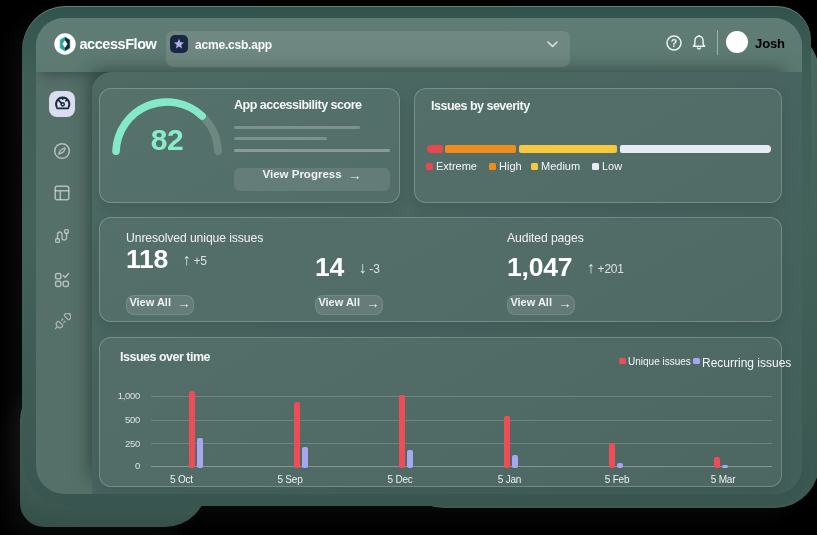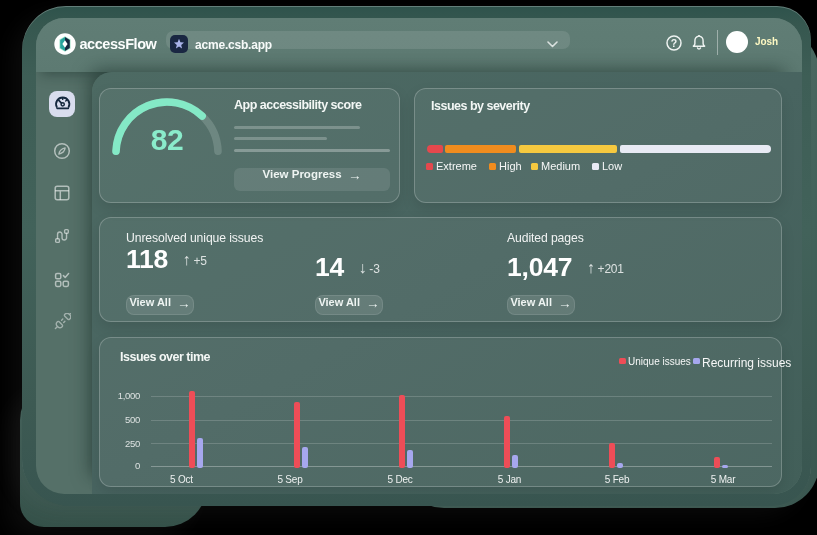--- a/index.html
+++ b/index.html
@@ -71,42 +71,42 @@
     <div class="content"></div>
 
     <svg class="abs" style="left:17.8px; top:15.3px;" width="22" height="22" viewBox="0 0 22 22">
       <circle cx="11" cy="11" r="10.7" fill="#ffffff"></circle>
       <polygon points="11,3.2 5.4,6.6 5.4,15.4 11,18.8 16.6,15.4 16.6,6.6" fill="#a9e6d0"></polygon>
       <polygon points="11,4 6.2,6.9 6.2,15.1 11,18" fill="#27a39c"></polygon>
       <polygon points="11,4 15.8,6.9 15.8,15.1 11,18" fill="#15293f"></polygon>
       <polygon points="11,7.3 8.4,11 11,14.7 13.6,11" fill="#ffffff"></polygon>
     </svg>
     <div class="abs" style="left:43.5px; top:18px; color:#fcfefd; font-size:14.5px; font-weight:700; letter-spacing:-0.45px;">accessFlow</div>
-    <div class="abs" style="left:130px; top:13px; width:404px; height:18px; border-radius:7px; background:rgba(255,255,255,0.10);">
+    <div class="abs" style="left:130px; top:13px; width:404px; height:36px; border-radius:7px; background:rgba(255,255,255,0.10);">
       <div class="abs" style="left:4px; top:4px; width:18px; height:18px; border-radius:5px; background:#1a2742;">
         <svg width="18" height="18" viewBox="0 0 18 18">
           <path d="M9 3.8 L10.4 7.2 L14.0 7.5 L11.2 9.9 L12.1 13.4 L9 11.5 L5.9 13.4 L6.8 9.9 L4.0 7.5 L7.6 7.2 Z" fill="#aab3ea"></path>
         </svg>
       </div>
       <div class="abs" style="left:29px; top:7px; color:#f7faf9; font-size:12px; font-weight:700; letter-spacing:-0.2px;">acme.csb.app</div>
       <svg class="abs" style="right:12px; top:10px;" width="11" height="7" viewBox="0 0 11 7">
         <path d="M1 1 L5.5 5.5 L10 1" fill="none" stroke="rgba(255,255,255,0.75)" stroke-width="1.6" stroke-linecap="round" stroke-linejoin="round"></path>
       </svg>
     </div>
     <svg class="abs" style="left:629.6px; top:16.5px;" width="16" height="16" viewBox="0 0 16 16">
       <circle cx="8" cy="8" r="7" fill="none" stroke="#eef3f1" stroke-width="1.5"></circle>
       <text x="8" y="11.6" text-anchor="middle" font-family="Liberation Sans, sans-serif" font-size="10.5" font-weight="700" fill="#eef3f1">?</text>
     </svg>
     <svg class="abs" style="left:655px; top:16px;" width="16" height="17" viewBox="0 0 16 17">
       <path d="M8 1.7 C7.55 1.7 7.25 2.0 7.25 2.4 C5.1 2.8 3.9 4.7 3.9 6.9 L3.9 9.4 C3.9 10.9 3.0 11.6 2.4 12.15 L13.6 12.15 C13.0 11.6 12.1 10.9 12.1 9.4 L12.1 6.9 C12.1 4.7 10.9 2.8 8.75 2.4 C8.75 2.0 8.45 1.7 8 1.7 Z" fill="none" stroke="#eef3f1" stroke-width="1.45" stroke-linejoin="round"></path>
       <path d="M6.55 13.9 A 1.55 1.55 0 0 0 9.45 13.9" fill="none" stroke="#eef3f1" stroke-width="1.45" stroke-linecap="round"></path>
     </svg>
     <div class="abs" style="left:681px; top:12px; width:1px; height:25px; background:rgba(255,255,255,0.4);"></div>
     <div class="abs" style="left:690.4px; top:13px; width:21.8px; height:21.8px; border-radius:50%; background:#ffffff;"></div>
-    <div class="abs" style="left:719px; top:17.5px; color:#fef9c3; font-size:10px; font-weight:700; letter-spacing:-0.1px;">Josh</div>
+    <div class="abs" style="left:719px; top:17.5px; color:#000000; font-size:13px; font-weight:700; letter-spacing:-0.1px;">Josh</div>
 
     <div class="abs" style="left:13px; top:73px; width:26px; height:26px; border-radius:8px; background:#d9ddee;">
       <svg width="26" height="26" viewBox="0 0 26 26">
         <path d="M7.72 15.89 A 6.6 6.6 0 1 1 19.68 15.89" fill="none" stroke="#16293f" stroke-width="1.9" stroke-linecap="round"></path>
         <path d="M8.2 17.35 L19.2 17.35" stroke="#16293f" stroke-width="1.9" stroke-linecap="round"></path>
         <path d="M13.7 6.8 L13.7 8.4 M17.8 9.0 L16.7 10.1" stroke="#16293f" stroke-width="1.4" stroke-linecap="round"></path>
         <circle cx="13.7" cy="13.3" r="1.6" fill="none" stroke="#16293f" stroke-width="1.5"></circle>
         <path d="M12.45 12.05 L9.8 9.4" stroke="#16293f" stroke-width="1.7" stroke-linecap="round"></path>
       </svg>
     </div>

